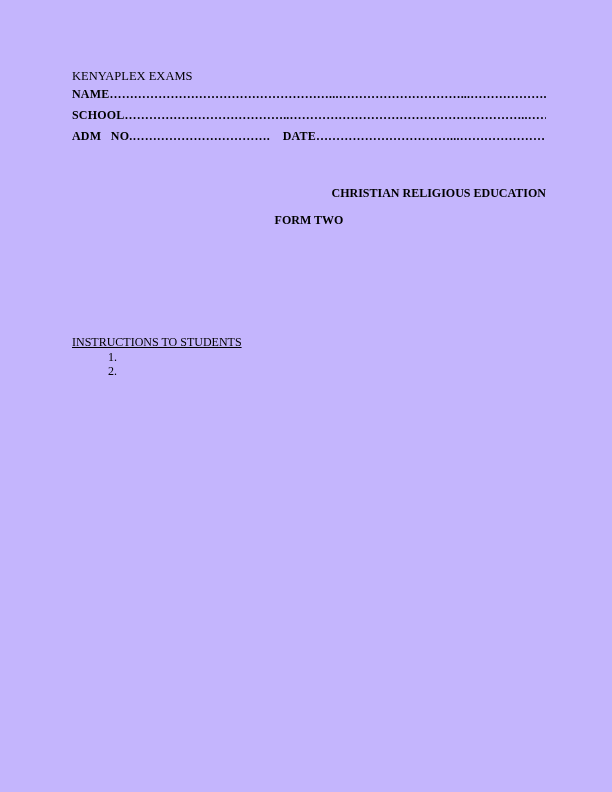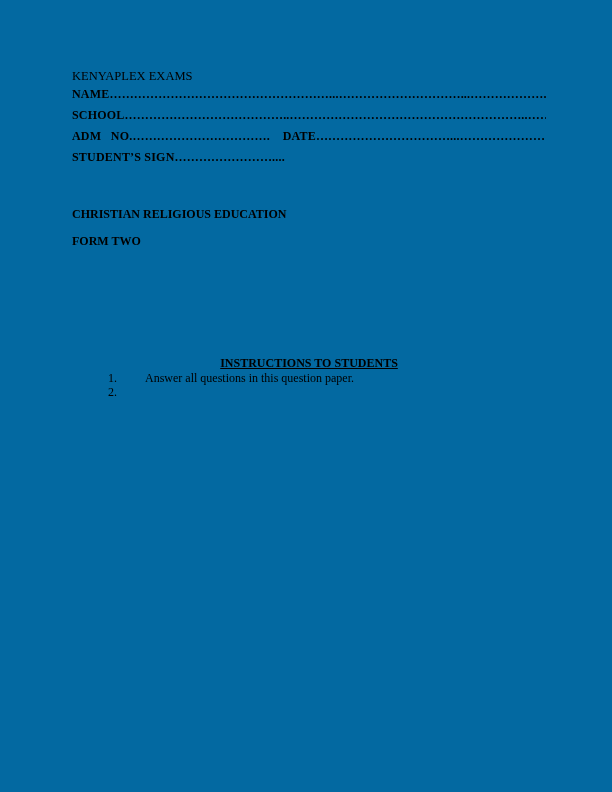--- a/index.html
+++ b/index.html
@@ -4,21 +4,21 @@
 <style>
   html, body {
     margin: 0;
     padding: 0;
     background: #ffffff;
   }
   .page {
     position: relative;
     width: 612px;
     height: 792px;
-    background: #0369a1;
+    background: #c4b5fd;
     color: #000000;
     font-family: "Liberation Serif", "DejaVu Serif", serif;
     overflow: hidden;
   }
   .content {
     position: absolute;
     left: 72px;
     right: 66px;
     top: 68px;
   }
@@ -38,35 +38,37 @@
   }
   .subject-block {
     margin-top: 39px;
   }
   .subject-title,
   .time-line {
     font-size: 12px;
     font-weight: bold;
     line-height: 15px;
     white-space: nowrap;
+    text-align: right;
   }
   .form-level {
     margin-top: 12px;
     font-size: 12px;
     font-weight: bold;
     line-height: 15px;
+    text-align: center;
   }
   .instructions {
     margin-top: 107px;
   }
   .instructions-title {
     font-size: 12px;
-    font-weight: bold;
+    font-weight: normal;
     line-height: 15px;
-    text-align: center;
+    text-align: left;
   }
   .instructions-title span {
     text-decoration: underline;
     text-underline-offset: 1px;
   }
   .instruction-item {
     display: flex;
     font-size: 12px;
     line-height: 14px;
     font-weight: normal;
@@ -89,36 +91,34 @@
   <div class="content">
 
     <div class="institution">KENYAPLEX EXAMS</div>
 
     <div class="field-line">NAME………………………………………………...…………………………...……………….…</div>
 
     <div class="field-line">SCHOOL…………………………………..…………………………………………………..……</div>
 
     <div class="field-line">ADM&nbsp;&nbsp;&nbsp;NO.…………………………….&nbsp;&nbsp;&nbsp;&nbsp;DATE……………………………...………………………..</div>
 
-    <div class="field-line">STUDENT’S SIGN……………………....</div>
 
     <div class="subject-block">
       <div class="subject-title">CHRISTIAN RELIGIOUS EDUCATION</div>
     </div>
 
     <div class="form-level">FORM TWO</div>
 
     <div class="instructions">
       <div class="instructions-title">
         <span>INSTRUCTIONS TO STUDENTS</span>
       </div>
 
       <div class="instruction-item">
         <span class="num">1.</span>
-        <span class="txt">Answer all questions in this question paper.</span>
       </div>
 
       <div class="instruction-item">
         <span class="num">2.</span>
       </div>
     </div>
 
   </div>
 </div>
 

